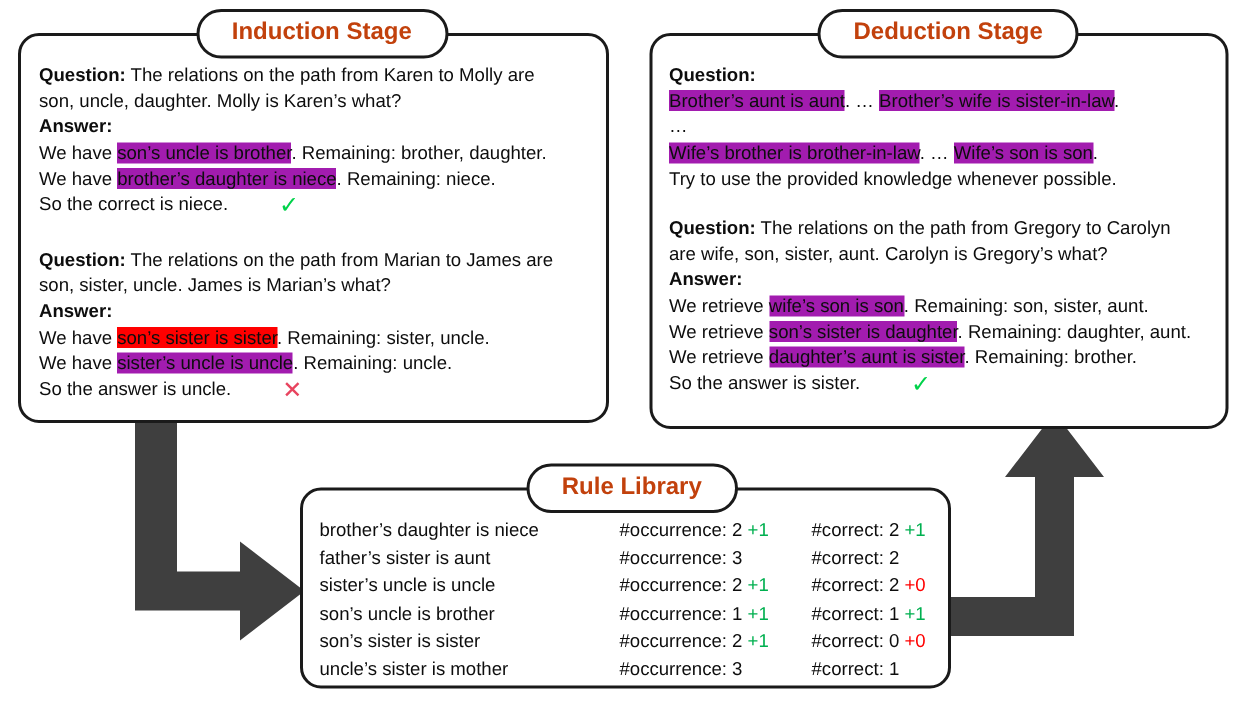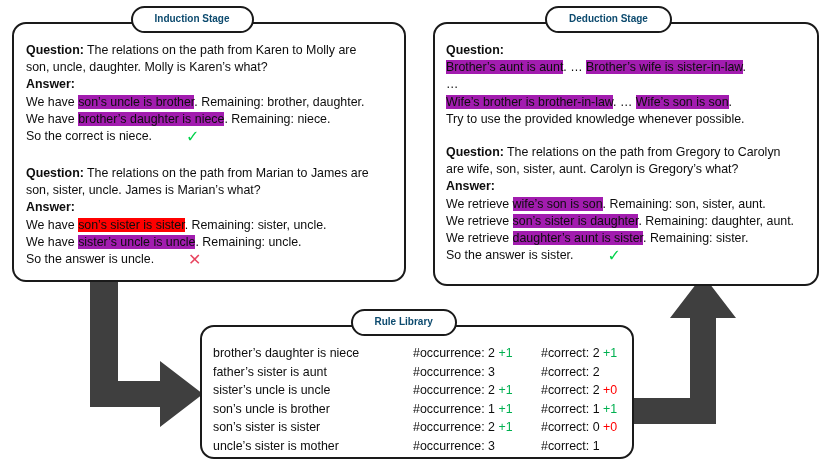--- a/index.html
+++ b/index.html
@@ -23,27 +23,27 @@
     border-radius: 14px;
     background: #ffffff;
     box-sizing: border-box;
   }
   .panel-title {
     position: absolute;
     border: 2.2px solid #1a1a1a;
     border-radius: 999px;
     background: #ffffff;
     font-weight: bold;
-    font-size: 10px;
+    font-size: 16px;
     line-height: 1;
     text-align: center;
     white-space: nowrap;
     padding: 6px 22px 7px 22px;
     z-index: 5;
-    color: #0c4a6e;
+    color: #c2410c;
   }
 
   
   #induction-panel { left: 12px;  top: 22px;  width: 394px; height: 260px; }
   #induction-title { left: 128px; top: 7px; }
 
   #deduction-panel { left: 433px; top: 22px;  width: 386px; height: 264px; }
   #deduction-title { left: 547px; top: 7px; }
 
   #rule-panel      { left: 200px; top: 325px; width: 434px; height: 134px; }
@@ -193,21 +193,21 @@
   </span>
   <span class="ln">are wife, son, sister, aunt. Carolyn is Gregory’s what?</span>
   <span class="ln"><b>Answer:</b></span>
   <span class="ln">
     <span>We retrieve </span><span class="hl-green">wife’s son is son</span><span>. Remaining: son, sister, aunt.</span>
   </span>
   <span class="ln">
     <span>We retrieve </span><span class="hl-green">son’s sister is daughter</span><span>. Remaining: daughter, aunt.</span>
   </span>
   <span class="ln">
-    <span>We retrieve </span><span class="hl-green">daughter’s aunt is sister</span><span>. Remaining: sister.</span>
+    <span>We retrieve </span><span class="hl-green">daughter’s aunt is sister</span><span>. Remaining: brother.</span>
   </span>
   <span class="ln">
     <span>So the answer is sister.</span><span class="spacer"></span><span class="mark mark-ok">✓</span>
   </span>
 </div>
 
 <div class="panel" id="rule-panel"></div>
 <div class="panel-title" id="rule-title" style="left: 350.5px; top: 309px;">Rule Library</div>
 
 <div id="rule-rows">

